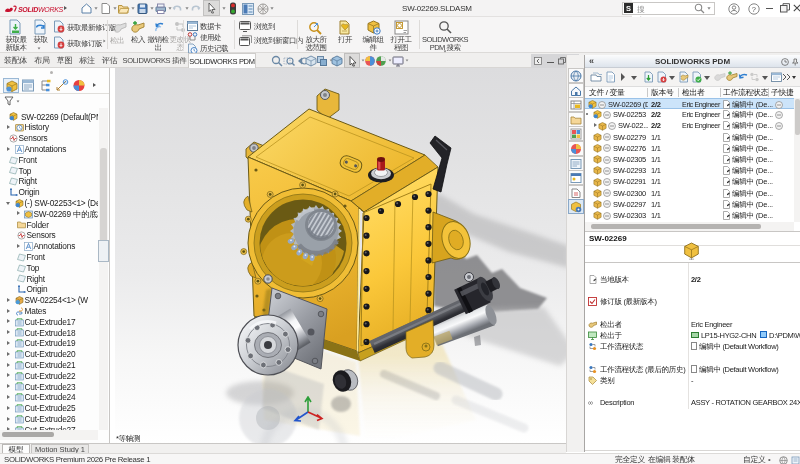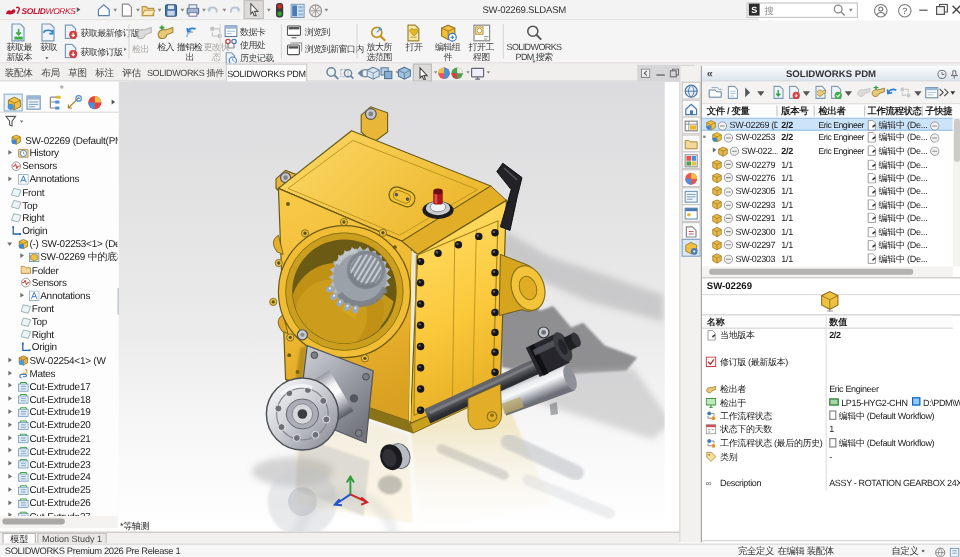--- a/index.html
+++ b/index.html
@@ -10,27 +10,27 @@
 .rtxt{position:absolute;font-size:7.5px;color:#3c3c3c;text-align:center;line-height:8px;letter-spacing:-0.5px}
 .rtxts{position:absolute;font-size:7.5px;color:#3c3c3c;white-space:nowrap;letter-spacing:-0.5px}
 .gray{filter:grayscale(1) opacity(0.55)}
 #tabrow{position:absolute;left:0;top:53px;width:800px;height:15px;background:#f0efee;border-bottom:1px solid #d8d6d4}
 .tab{position:absolute;top:0;height:15px;line-height:15px;font-size:8px;color:#444;text-align:center;letter-spacing:-0.3px;white-space:nowrap;overflow:hidden}
 .tab.active{background:#fdfdfd;border:1px solid #cfcdcb;border-bottom:none;color:#222}
 #lpanel{position:absolute;left:0;top:68px;width:110px;height:375px;background:#fdfdfd;border-right:1px solid #c8c6c4}
 .fmtab{position:absolute;top:1px;width:16px;height:15px}
 .trow{position:absolute;left:0;width:98px;height:10.5px;font-size:8.3px;line-height:10.5px;white-space:nowrap;color:#1c1c1c;letter-spacing:-0.2px}
 .tar{position:absolute;width:0;height:0;border-top:2.8px solid transparent;border-bottom:2.8px solid transparent;border-left:3.5px solid #6d6d6d;top:2.6px}
-#viewport{position:absolute;left:99px;top:68px;width:455px;height:375px;background:linear-gradient(#dcdcde 0%,#e2e2e3 25%,#ebebec 55%,#f7f7f7 78%,#ffffff 100%);overflow:hidden}
+#viewport{position:absolute;left:115px;top:68px;width:455px;height:375px;background:linear-gradient(#dcdcde 0%,#e2e2e3 25%,#ebebec 55%,#f7f7f7 78%,#ffffff 100%);overflow:hidden}
 #taskstrip{position:absolute;left:566px;top:55px;width:18px;height:397px;background:#f2f1f0;border-left:1px solid #d8d6d4}
 .tsi{position:absolute;left:1px;width:16px;height:15px;border:1px solid #c9c7c5;background:#fbfbfb}
 #pdm{position:absolute;left:584px;top:55px;width:216px;height:397px;background:#fff;border-left:1px solid #a8a6a4}
 #pdmhdr{position:absolute;left:0;top:0;width:215px;height:13px;background:linear-gradient(#fbfcfd,#dde4ec);border-bottom:1px solid #c8cdd4;font-size:8px;font-weight:bold;color:#333;text-align:center;line-height:13px}
 #pdmtools{position:absolute;left:0;top:13px;width:215px;height:19px;background:#f4f3f2;border-bottom:1px solid #ddd}
-#pdmcols{position:absolute;left:0;top:32px;width:215px;height:11px;background:#fcfcfc;font-size:7.8px;font-weight:bold;color:#222}
+#pdmcols{position:absolute;left:0;top:32px;width:215px;height:11px;background:#fcfcfc;font-size:7.8px;font-weight:normal;color:#222}
 .pcol{position:absolute;top:0;height:11px;line-height:11px;letter-spacing:-0.3px;white-space:nowrap}
 .pcsep{position:absolute;top:1px;height:9px;width:1px;background:#c9c9c9}
 .prow{position:absolute;left:0;width:209px;height:11.2px;font-size:7.5px;line-height:11.2px;white-space:nowrap;color:#1b1b1b}
 .pcell{position:absolute;top:0;height:11.2px;line-height:11.2px;letter-spacing:-0.2px}
 .dd{position:absolute;width:0;height:0;border-left:2.5px solid transparent;border-right:2.5px solid transparent;border-top:3px solid #555}
 .ddr{position:absolute;width:0;height:0;border-top:2.5px solid transparent;border-bottom:2.5px solid transparent;border-left:3px solid #555}
 #bottabs{position:absolute;left:0;top:443px;width:566px;height:10px;background:#f1f0ef;border-top:1px solid #c9c7c5}
 #statusbar{position:absolute;left:0;top:453px;width:800px;height:11px;background:#f7f6f6;border-top:1px solid #dcdad8;font-size:7.8px;color:#333}
 .st{position:absolute;top:1px;line-height:10px;white-space:nowrap;letter-spacing:-0.3px}
 .nvrow{position:absolute;left:0;width:209px;height:11.2px;font-size:7.5px;line-height:11.2px;white-space:nowrap;color:#1b1b1b}
@@ -1251,24 +1251,20 @@
 <div class="abs" style="left:0;top:176px;width:216px;height:1px;background:#c8c6c4"></div>
 <div class="abs" style="left:4px;top:179px;font-size:8px;font-weight:bold;color:#111">SW-02269</div>
 <div class="abs" style="left:0;top:190px;width:216px;height:1px;background:#e0dedc"></div>
 <svg class="abs" style="left:98px;top:187px" width="17" height="19" viewBox="0 0 20 22">
       <path d="M10 1 L18 5 L18 14 L10 18.5 L2 14 L2 5 Z" fill="#f0c040" stroke="#8a6a18" stroke-width="1"></path>
       <path d="M2 5 L10 9 L18 5 M10 9 L10 18.5" stroke="#8a6a18" stroke-width="0.8" fill="none"></path>
       <path d="M10 18.5 L10 21 M7 20 L13 20" stroke="#888" stroke-width="0.8"></path>
     </svg>
 <div class="abs" style="left:0;top:207px;width:216px;height:1px;background:#c8c6c4"></div>
 <div class="abs" style="left:0;top:208px;width:216px;height:188px">
-<div class="nvrow" style="top:0;font-weight:bold;border-bottom:1px solid #d8d6d4;background:#fcfcfc">
-        <span class="abs" style="left:4px">名称</span>
-        <span class="abs" style="left:106px">数值</span>
-      </div>
 <div class="nvrow" style="top:11.0px">
 <svg class="abs" style="left:3px;top:1px" width="9" height="9" viewBox="0 0 9 9">
           <path d="M2 0.5 L6 0.5 L8 2.5 L8 8.5 L2 8.5 Z" fill="#fff" stroke="#888" stroke-width="0.7"></path>
           <path d="M5.5 5 L7.5 3.5 L8.3 4.5 L6.5 6 L5.5 6.2 Z" fill="#444"></path>
         </svg>
 <span class="abs" style="left:15px;letter-spacing:-0.3px">当地版本</span>
 <span class="abs" style="left:106px;letter-spacing:-0.3px"><b>2/2</b></span>
 </div>
 <div class="nvrow" style="top:33.4px">
 <svg class="abs" style="left:3px;top:1px" width="9" height="9" viewBox="0 0 9 9">
@@ -1294,29 +1290,20 @@
 <span class="abs" style="left:106px;letter-spacing:-0.3px"><span class="mon2"></span>LP15-HYG2-CHN <span class="disk"></span>D:\PDM\WIN...</span>
 </div>
 <div class="nvrow" style="top:78.2px">
 <svg class="abs" style="left:3px;top:1px" width="9" height="9" viewBox="0 0 9 9">
           <circle cx="3" cy="2.5" r="1.6" fill="#3a78c0"></circle>
           <circle cx="6.5" cy="6.5" r="1.6" fill="#e89020"></circle>
           <path d="M4.5 2.5 L7 2.5 L7 4.5 M5 6.5 L2 6.5 L2 4.5" fill="none" stroke="#888" stroke-width="0.8"></path>
         </svg>
 <span class="abs" style="left:15px;letter-spacing:-0.3px">工作流程状态</span>
 <span class="abs" style="left:106px;letter-spacing:-0.3px"><span class="pgi"></span>编辑中 (Default Workflow)</span>
-</div>
-<div class="nvrow" style="top:89.4px">
-<svg class="abs" style="left:3px;top:1px" width="9" height="9" viewBox="0 0 9 9">
-          <rect x="0.5" y="1" width="8" height="7.5" fill="#fff" stroke="#888" stroke-width="0.7"></rect>
-          <rect x="0.5" y="1" width="8" height="2" fill="#d05050"></rect>
-          <path d="M2 5 L4 5 M5 5 L7 5 M2 7 L4 7" stroke="#888" stroke-width="0.7"></path>
-        </svg>
-<span class="abs" style="left:15px;letter-spacing:-0.3px">状态下的天数</span>
-<span class="abs" style="left:106px;letter-spacing:-0.3px">1</span>
 </div>
 <div class="nvrow" style="top:100.6px">
 <svg class="abs" style="left:3px;top:1px" width="9" height="9" viewBox="0 0 9 9">
           <circle cx="3" cy="2.5" r="1.6" fill="#3a78c0"></circle>
           <circle cx="6.5" cy="6.5" r="1.6" fill="#e89020"></circle>
           <path d="M4.5 2.5 L7 2.5 L7 4.5 M5 6.5 L2 6.5 L2 4.5" fill="none" stroke="#888" stroke-width="0.8"></path>
         </svg>
 <span class="abs" style="left:15px;letter-spacing:-0.3px">工作流程状态 (最后的历史)</span>
 <span class="abs" style="left:106px;letter-spacing:-0.3px"><span class="pgi"></span>编辑中 (Default Workflow)</span>
 </div>

